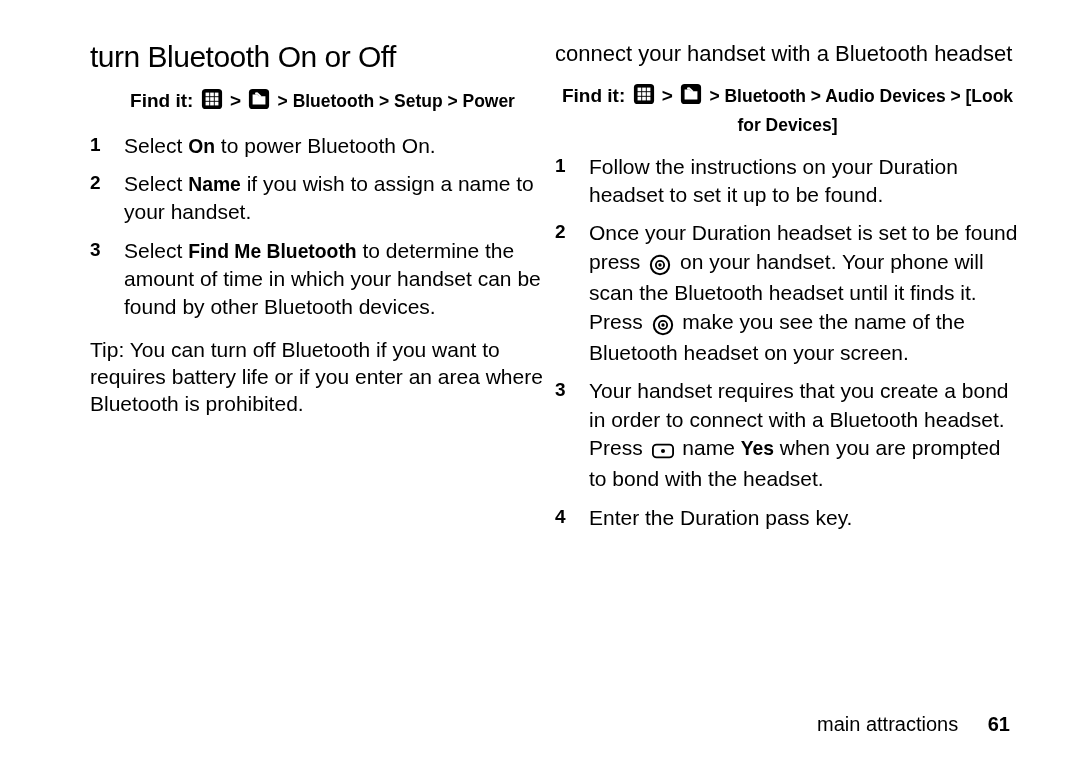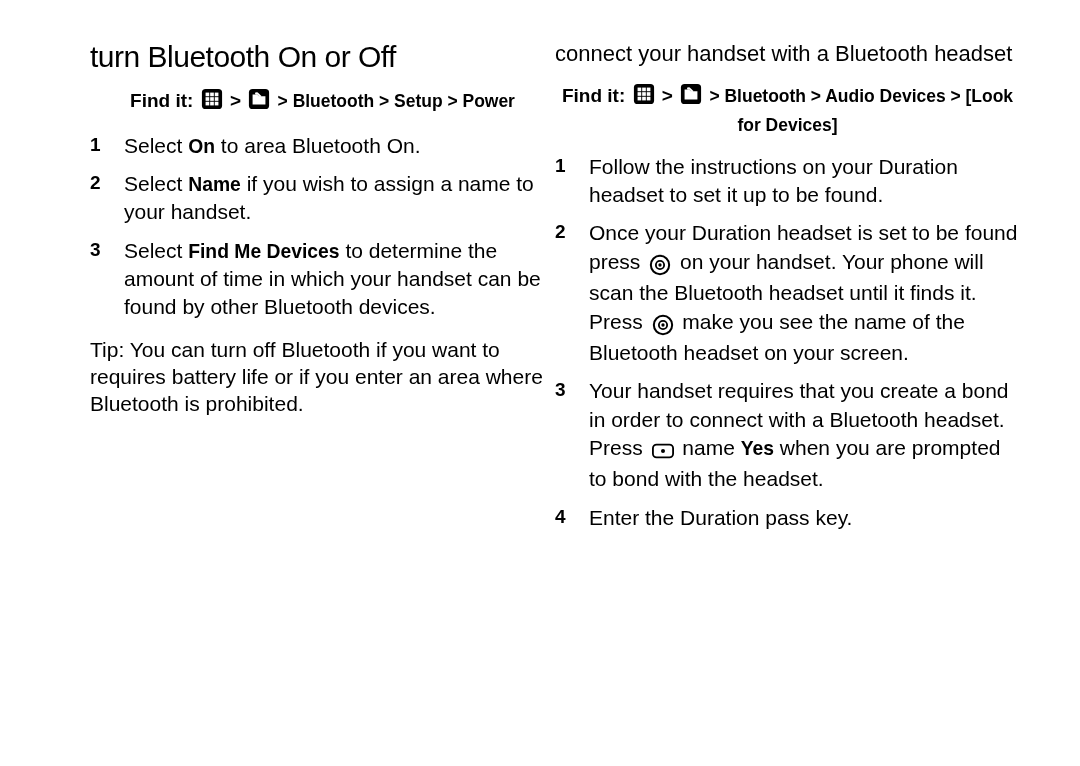--- a/index.html
+++ b/index.html
@@ -147,27 +147,27 @@
               <path d="M5 7 L10 7 L12 9 L19 9 L19 18 L5 18 Z" fill="#fff"></path>
               <circle cx="9" cy="6" r="1.3" fill="#fff"></circle>
               <rect x="9" y="4" width="6" height="2" fill="#fff" transform="rotate(45 9 6)"></rect>
             </svg>
         </span>
         <span class="narrow-bold"> &gt; Bluetooth &gt; Setup &gt; Power</span>
       </p>
 
       <ol class="step-list">
         <li>
-          <span>Select </span><span class="narrow-bold">On</span><span> to area Bluetooth On.</span>
+          <span>Select </span><span class="narrow-bold">On</span><span> to power Bluetooth On.</span>
         </li>
         <li>
           <span>Select </span><span class="narrow-bold">Name</span><span> if you wish to assign a name to your handset.</span>
         </li>
         <li>
-          <span>Select </span><span class="narrow-bold">Find Me Devices</span><span> to determine the amount of time in which your handset can be found by other Bluetooth devices.</span>
+          <span>Select </span><span class="narrow-bold">Find Me Bluetooth</span><span> to determine the amount of time in which your handset can be found by other Bluetooth devices.</span>
         </li>
       </ol>
 
       <p class="body-text">
         <span class="wide-bold">Tip:</span><span> You can turn off Bluetooth if you want to requires battery life or if you enter an area where Bluetooth is prohibited.</span>
       </p>
     </div>
 
     <div class="col">
 
@@ -224,13 +224,17 @@
                 <circle cx="12" cy="8" r="2.2" fill="#000"></circle>
               </svg></span><span> name </span><span class="narrow-bold">Yes</span><span> when you are prompted to bond with the headset.</span>
         </li>
         <li>
           <span>Enter the Duration pass key.</span>
         </li>
       </ol>
     </div>
   </div>
 
+  <div class="footer">
+    <span>main attractions</span>
+    <span class="page-num">61</span>
+  </div>
 </div>
 
 </body></html>

